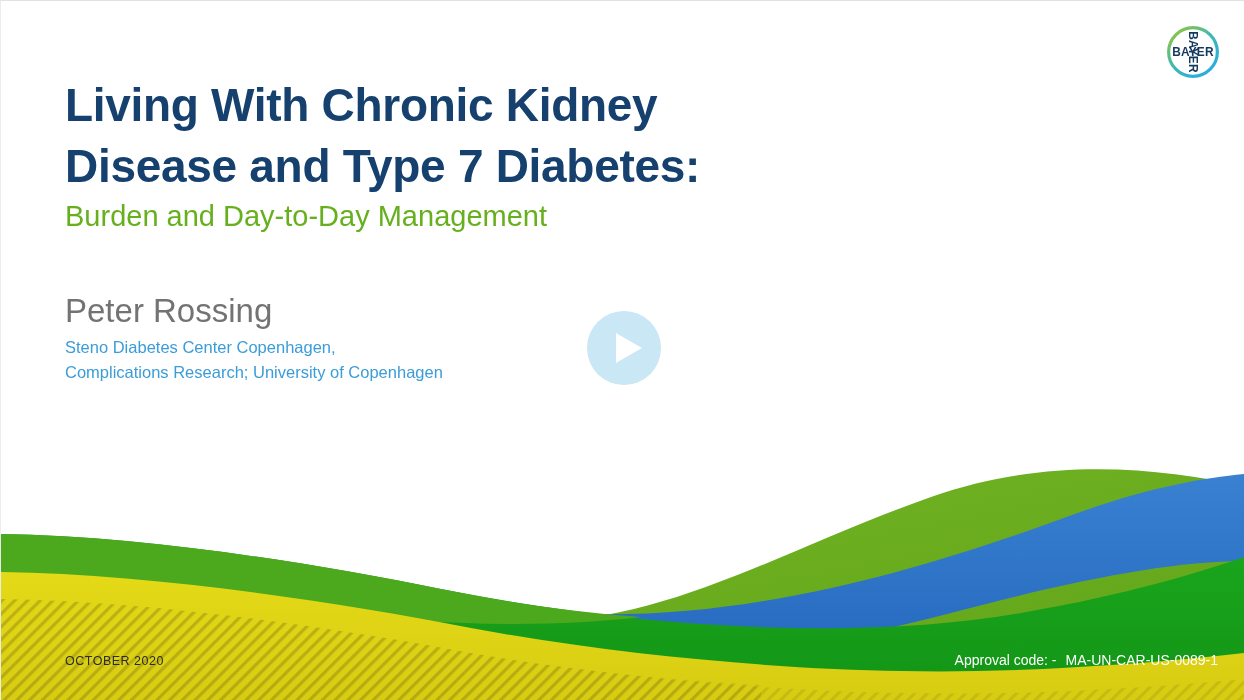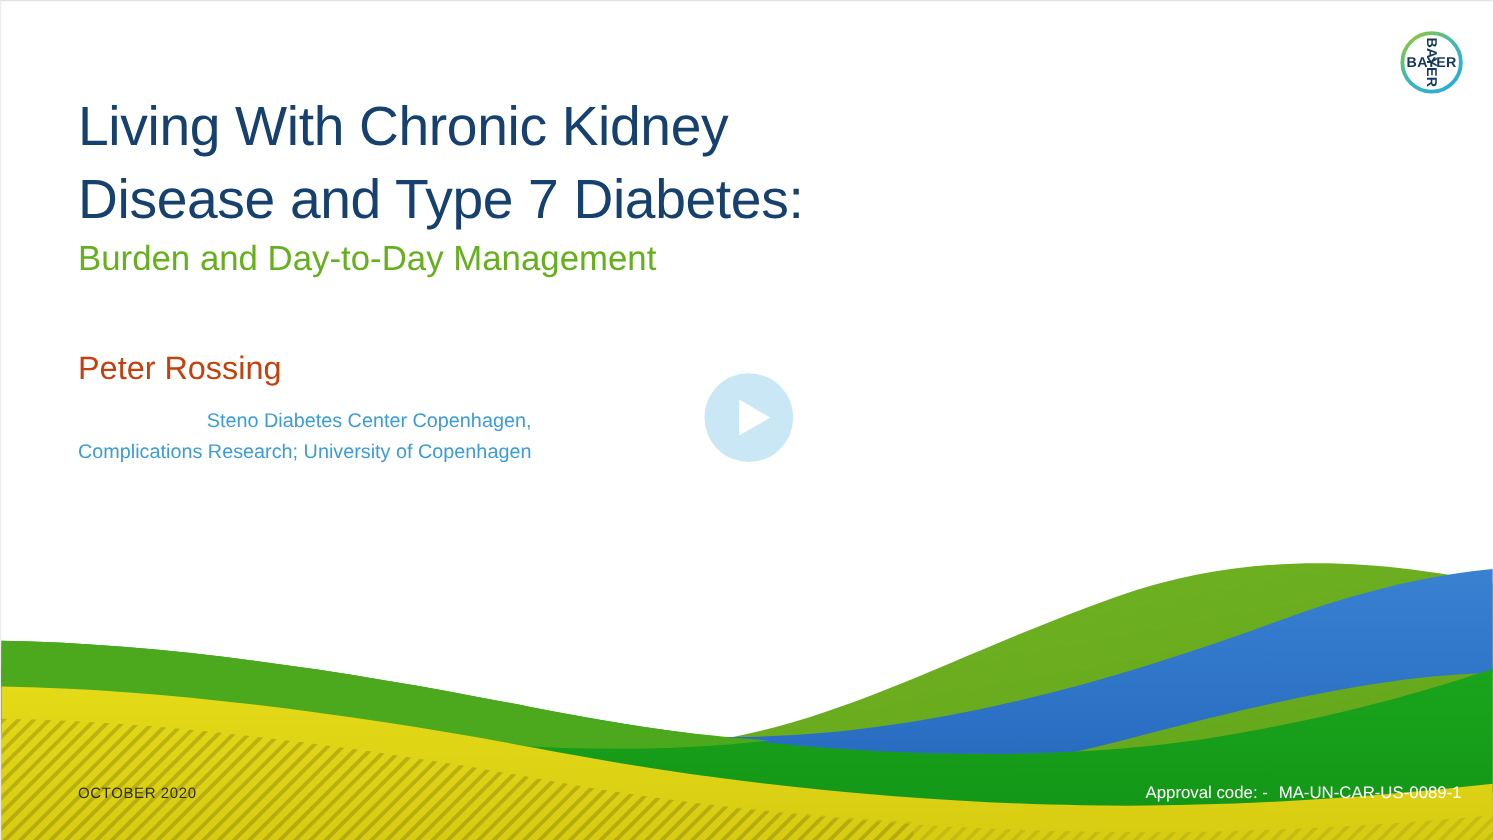--- a/index.html
+++ b/index.html
@@ -46,21 +46,21 @@
   
   .title-block {
     position: absolute;
     left: 64px;
     top: 74px;
     z-index: 4;
     width: 1050px;
   }
   .title-line {
     font-size: 46px;
-    font-weight: normal;
+    font-weight: bold;
     line-height: 1.33;
     letter-spacing: -0.3px;
     color: #16406e;
     white-space: nowrap;
   }
   .title-line.sub {
     font-weight: normal;
     color: #66b01e;
     font-size: 29px;
     letter-spacing: 0px;
@@ -68,28 +68,27 @@
   }
 
   
   .author-block {
     position: absolute;
     left: 64px;
     top: 290px;
     z-index: 4;
   }
   .author-name {
-    font-size: 27px;
-    color: #c2410c;
+    font-size: 33px;
+    color: #737373;
     line-height: 1.2;
     white-space: nowrap;
   }
   .affil {
-    margin-top: 16px;
-    text-align: right;
+    margin-top: 4px;
   }
   .affil-line {
     font-size: 16.5px;
     color: #3b9cd9;
     line-height: 1.56;
     white-space: nowrap;
   }
 
   
   .play-button {

